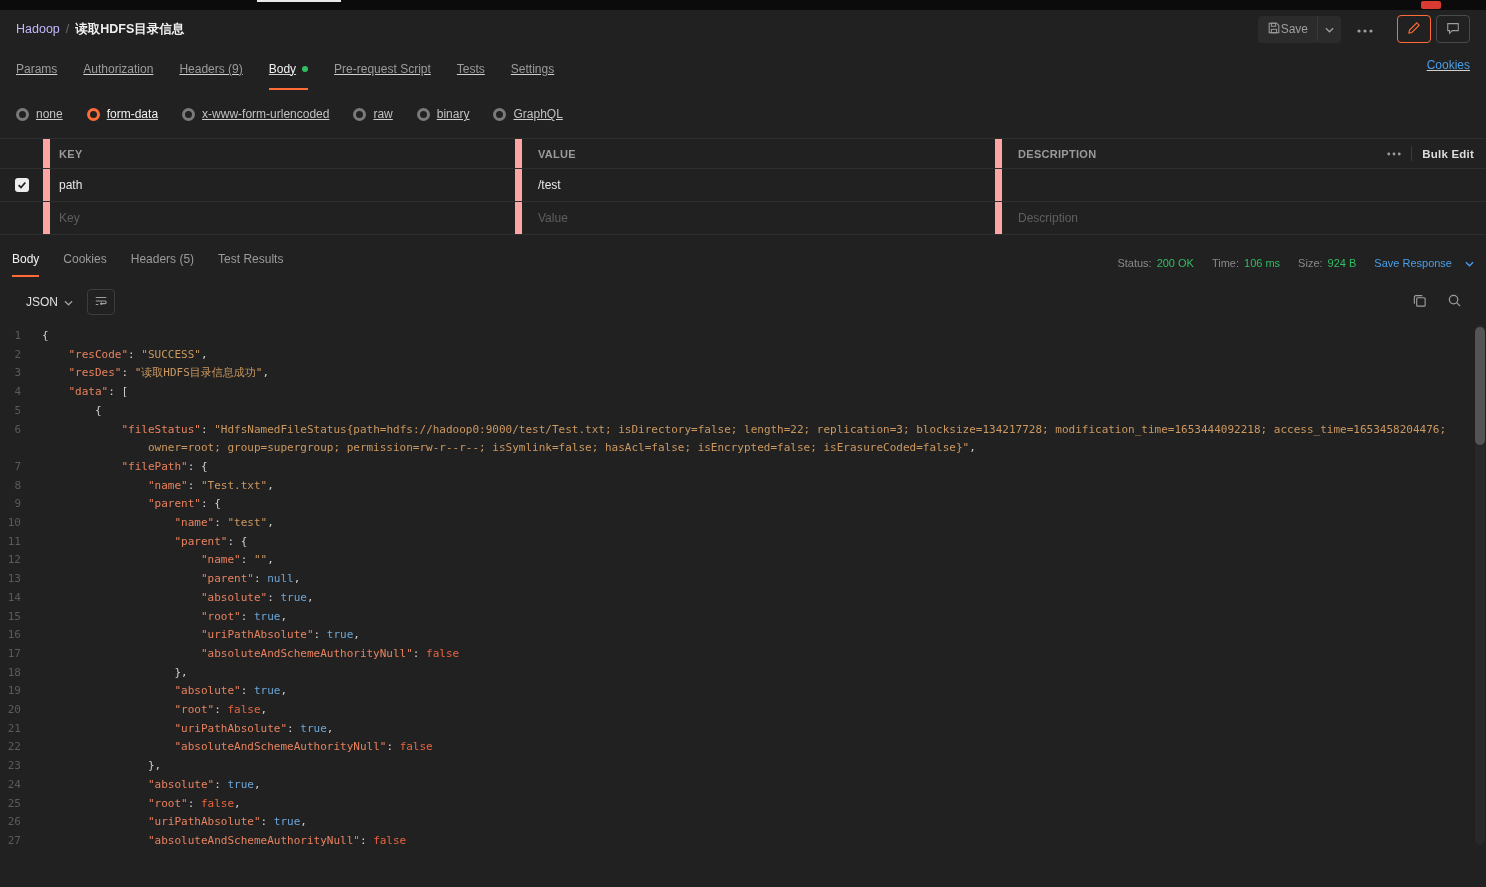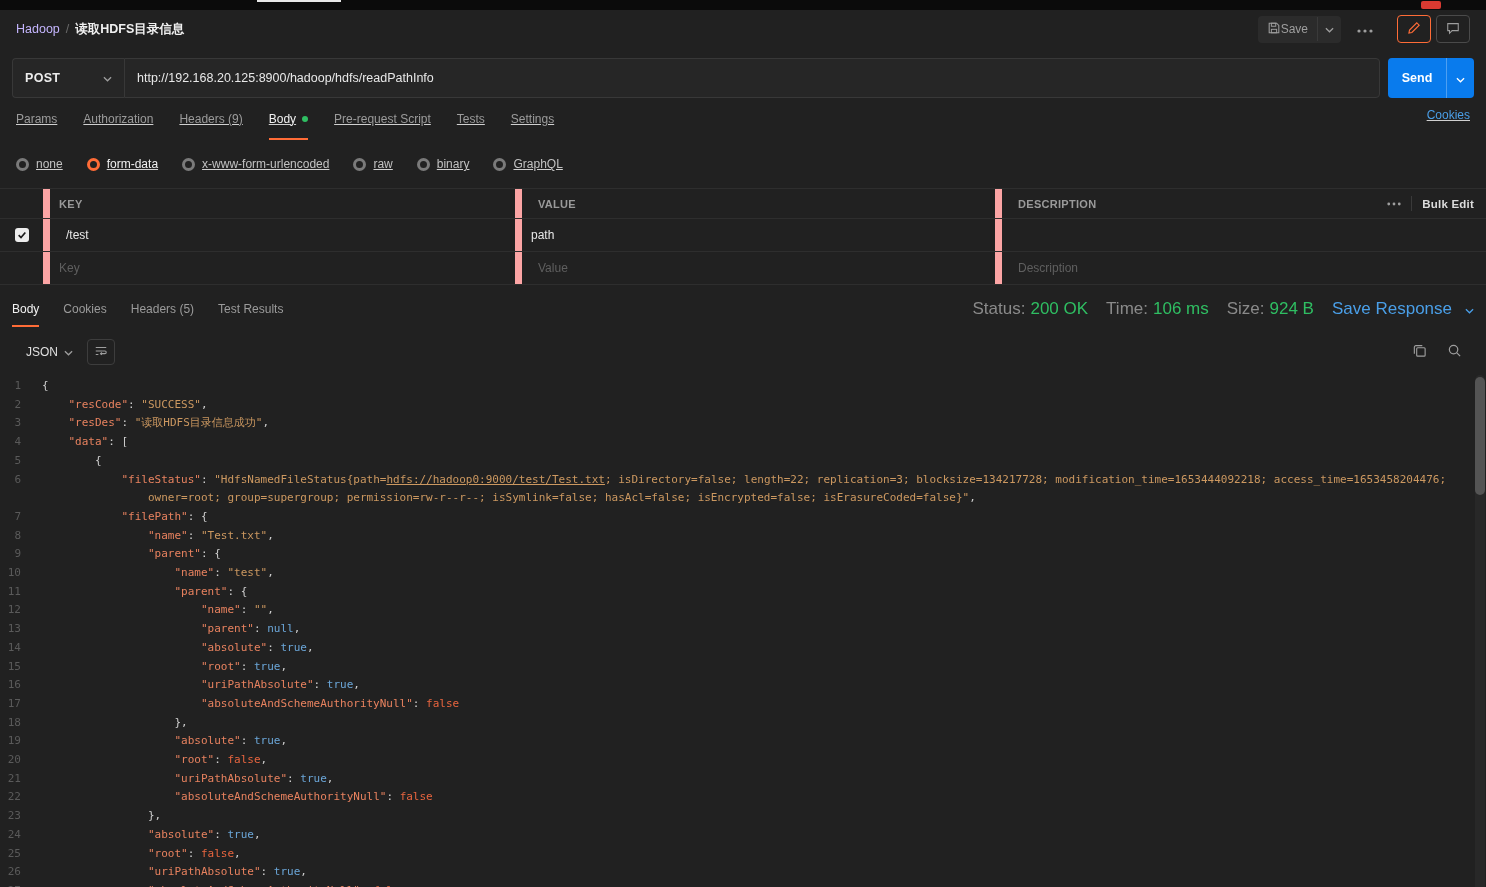--- a/index.html
+++ b/index.html
@@ -68,21 +68,21 @@
   .v-div { width:1px; height:15px; background:#3a3a3a; }
   .bulk-edit { color:#dcdcdc; font-weight:700; font-size:11.5px; cursor:pointer; letter-spacing:.2px; }
   .cell-text { color:#e8e8e8; font-size:12px; }
   .cell-input { background:transparent; border:none; outline:none; color:#e8e8e8; font-family:inherit; font-size:12px; width:100%; }
   .cell-input::placeholder { color:#5f5f5f; }
   .checkbox { width:14px; height:14px; background:#ededed; border-radius:3px; display:flex; align-items:center; justify-content:center; cursor:pointer; }
 
   
   .resp-header { display:flex; align-items:flex-end; padding:0 12px; margin-top:12px; height:30px; }
   .resp-tabs { display:flex; gap:24px; align-items:flex-end; }
-  .resp-meta { margin-left:auto; display:flex; align-items:center; gap:18px; padding-bottom:8px; font-size:17px; }
+  .resp-meta { margin-left:auto; display:flex; align-items:center; gap:18px; padding-bottom:8px; font-size:11px; }
   .meta-item { display:flex; gap:5px; }
   .meta-label { color:#8a8a8a; }
   .meta-value { color:#2fbe62; }
   .save-response { color:#4a9fe8; display:flex; align-items:flex-end; gap:13px; cursor:pointer; }
 
   
   .resp-toolbar { display:flex; align-items:center; margin:10px 12px 0; height:30px; }
   .segmented { display:flex; border:1px solid #3d3d3d; border-radius:4px; overflow:hidden; }
   .seg { padding:6px 14px; font-size:11.5px; color:#9e9e9e; cursor:pointer; }
   .seg.active { background:#3c3c3c; color:#f5f5f5; }
@@ -95,21 +95,21 @@
   .code-area { position:relative; margin-top:6px; height:530px; overflow:hidden; }
   .code { font-family:"DejaVu Sans Mono","Liberation Mono",monospace; font-size:11px; line-height:18.7px; padding:4px 14px 0 0; }
   .code-line { display:flex; }
   .line-num { flex:none; width:42px; text-align:right; padding-right:21px; color:#5a5a5a; user-select:none; }
   .line-content { flex:1; min-width:0; white-space:pre-wrap; padding-left:calc((var(--ind) + 4) * 1ch); text-indent:calc(-4 * 1ch); }
   .tok-p { color:#cfcfcf; }
   .tok-k { color:#e8825f; }
   .tok-s { color:#cc9860; }
   .tok-b { color:#6ba6d8; }
   .tok-f { color:#e8653f; }
-  .tok-link { text-decoration:underline; cursor:pointer; }
+  .tok-link { cursor:pointer; }
   .v-scroll { position:absolute; right:1px; top:2px; width:10px; height:520px; background:#282828; border-radius:5px; }
   .v-thumb { position:absolute; top:2px; left:0; width:10px; height:118px; background:#545454; border-radius:5px; cursor:grab; }
 </style>
 </head>
 <body>
 
 <div class="app">
 
   <div class="top-strip">
     <div class="tab-indicator"></div>
@@ -163,41 +163,20 @@
           <span>
             <svg width="14" height="14" viewBox="0 0 16 16">
                 <path d="M2 3 h12 v8 h-7 l-3 3 v-3 h-2 z" fill="none" stroke="currentColor" stroke-width="1.2"></path>
               </svg>
           </span>
         </div>
       </div>
     </div>
   </header>
 
-  <div class="request-bar">
-    <div class="method-select">
-      <span class="method-label">POST</span>
-      <span>
-        <svg width="9" height="6" viewBox="0 0 10 6">
-            <polyline points="1,1 5,5 9,1" fill="none" stroke="#9e9e9e" stroke-width="1.4"></polyline>
-          </svg>
-      </span>
-    </div>
-    <input class="url-input" readonly="" value="http://192.168.20.125:8900/hadoop/hdfs/readPathInfo" style="">
-    <div class="send-group">
-      <button class="send-main">Send</button>
-      <button class="send-caret">
-        <span>
-          <svg width="9" height="6" viewBox="0 0 10 6">
-              <polyline points="1,1 5,5 9,1" fill="none" stroke="currentColor" stroke-width="1.4"></polyline>
-            </svg>
-        </span>
-      </button>
-    </div>
-  </div>
 
   <nav class="req-tabs">
     <div class="tab">
         <span>Params</span>
       </div>
     <div class="tab">
         <span>Authorization</span>
       </div>
     <div class="tab">
         <span>Headers (9)</span>
@@ -266,25 +245,25 @@
       </div>
     </div>
     <div class="kv-row kv-data">
       <div class="cell check-cell">
         <span class="checkbox">
           <svg viewBox="0 0 12 12" width="10" height="10">
               <polyline points="2,6.2 4.8,9 10,3" fill="none" stroke="#1b1b1b" stroke-width="2"></polyline>
             </svg>
         </span>
       </div>
+      <div class="cell key-col">
+          <span class="cell-text">path</span>
+        </div>
       <div class="cell">
           <span class="cell-text">/test</span>
-        </div>
-      <div class="cell key-col">
-          <span class="cell-text">path</span>
         </div>
       <div class="cell last">
           <span class="cell-text"></span>
         </div>
     </div>
     <div class="kv-row kv-data">
       <div class="cell check-cell"></div>
       <div class="cell key-col">
           <input class="cell-input" placeholder="Key" style="">
         </div>

